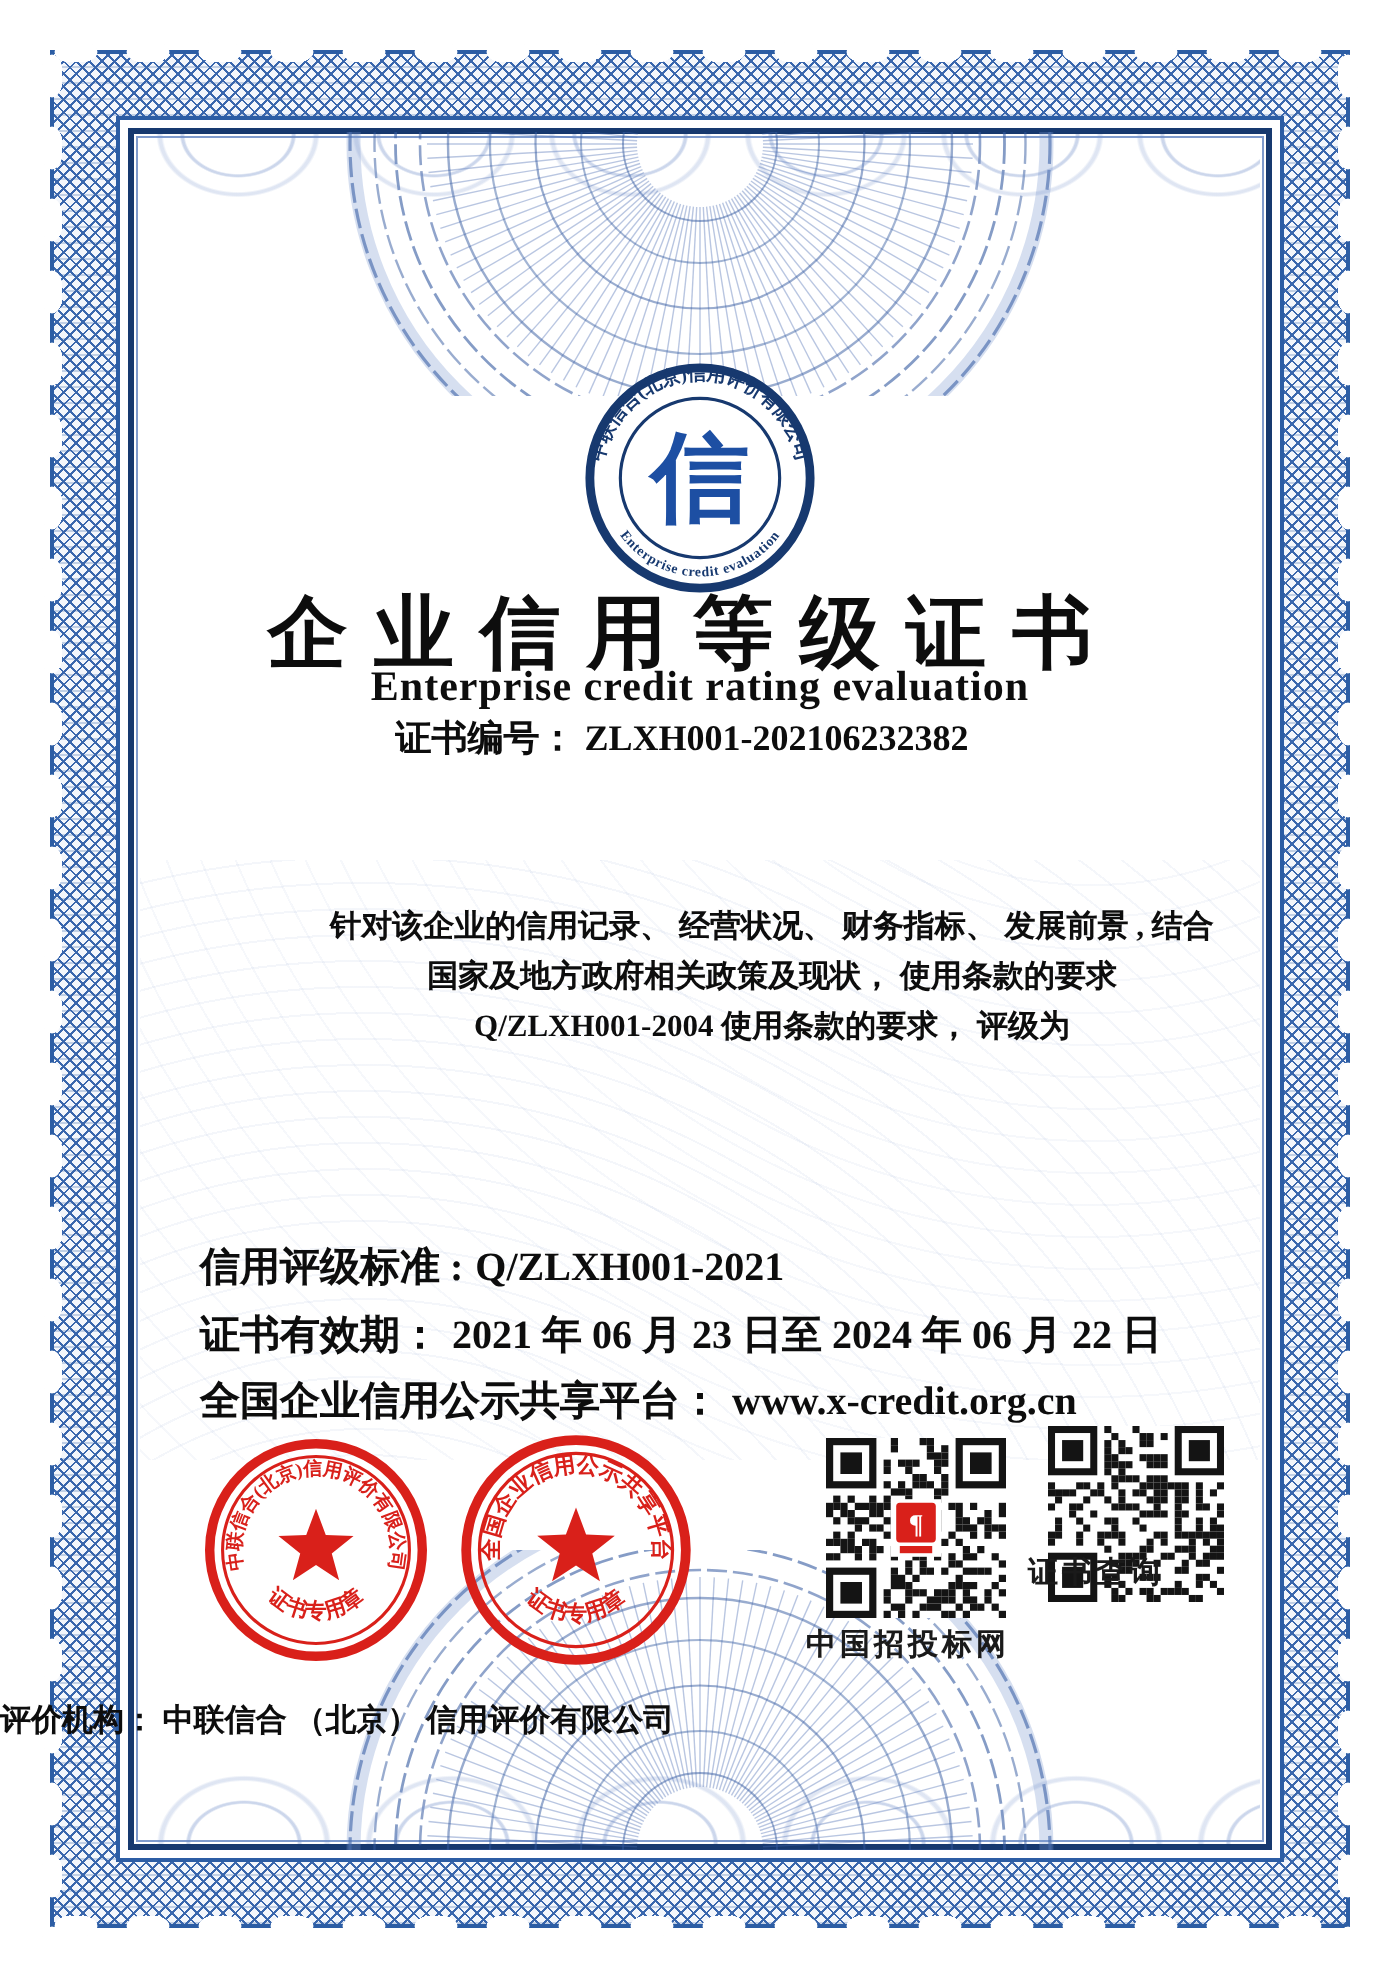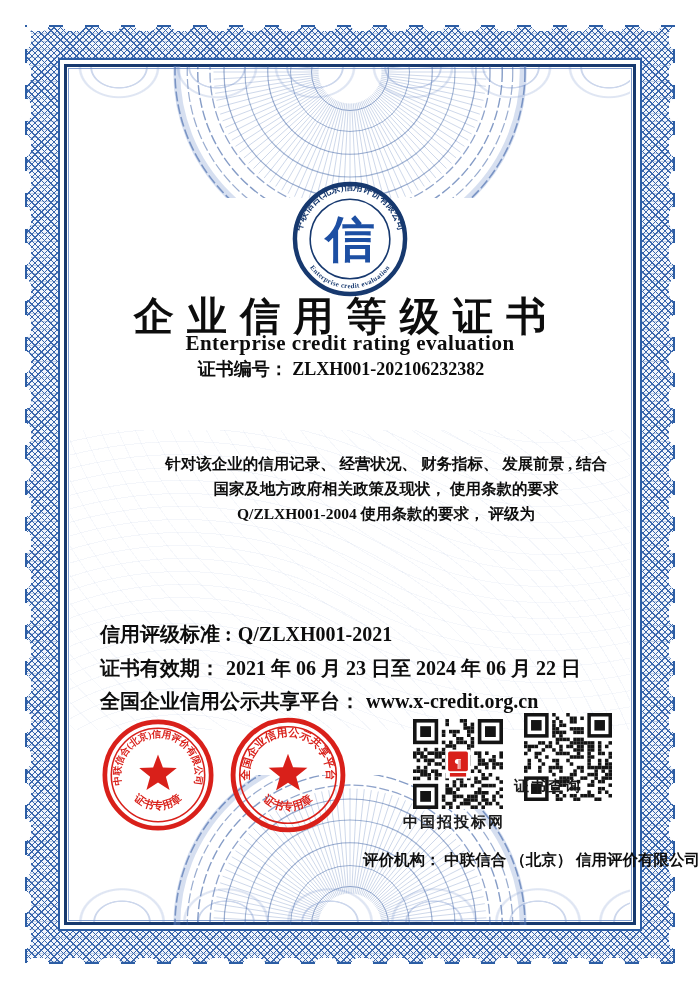--- a/index.html
+++ b/index.html
@@ -88,21 +88,21 @@
   .seal-2 { left:226px; top:713px; width:124px; height:124px; }
 
   .qr { position:absolute; }
   .qr-1 { left:413px; top:719px; width:90px; height:90px; }
   .qr-2 { left:524px; top:713px; width:88px; height:88px; }
   .qr-label { position:absolute; text-align:left; font-size:15px; color:#1a1a1a;
     letter-spacing:2px; font-weight:600; }
   .qr-label-1 { left:403px; width:110px; top:813px; }
   .qr-label-2 { left:514px; width:108px; top:777px; }
 
-  .footer { position:absolute; left:0; width:700px; top:850px; text-align:right;
+  .footer { position:absolute; left:0; width:700px; top:850px; text-align:left;
     font-size:15.5px; font-weight:bold; color:#0d0d0d; }
 </style>
 </head>
 <body>
 
 <div class="page">
 
   <div class="band"></div>
   <div class="wave wave-h wave-top"></div>
   <div class="wave wave-h wave-bottom"></div>

